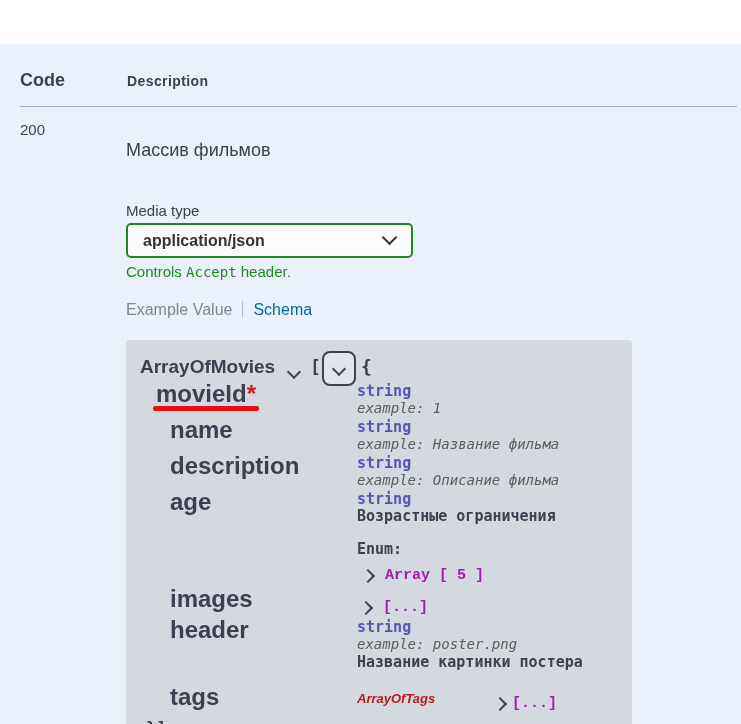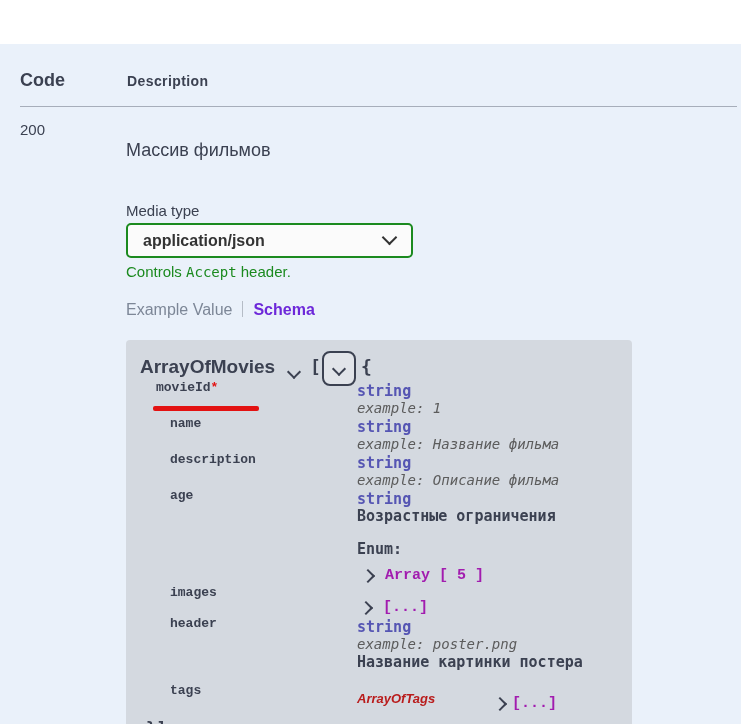--- a/index.html
+++ b/index.html
@@ -23,37 +23,37 @@
     background:#fbfbfb; border:2px solid #1b8a1f; border-radius:5px;
     display:flex; align-items:center; justify-content:space-between;
     padding:0 16px 0 15px; cursor:pointer;
   }
   .media-select .sel-text { font-size:16px; font-weight:bold; color:#333; }
   .accept-msg { font-size:15px; color:#1b8a1f; white-space:pre; }
   .accept-msg code { font-family:"DejaVu Sans Mono", monospace; font-size:14px; }
 
   .tab { font-size:16px; cursor:pointer; }
   .tab-inactive { color:#7d8797; }
-  .tab-active { color:#6d28d9; font-weight:bold; }
+  .tab-active { color:#0369a1; font-weight:normal; }
   .tab-sep { display:inline-block; width:1px; height:16px; background:rgba(59,65,81,.3); margin:0 10px; vertical-align:-2px; }
 
   .model-box {
     background:#d4d9e0; border-radius:4px;
     width:506px; height:408px;
   }
   .model-title { font-size:19px; font-weight:bold; color:#3b4151; }
   .bracket { font-family:"DejaVu Sans Mono", monospace; font-size:18px; font-weight:bold; color:#3b4151; }
   .toggle-btn {
     box-sizing:border-box; width:34px; height:35px;
     border:2px solid #3b4151; border-radius:8px;
     background:rgba(255,255,255,.30);
     display:flex; align-items:center; justify-content:center;
     padding:0; cursor:pointer;
   }
-  .field { font-family:Liberation Mono, monospace; font-size:13px; font-weight:bold; color:#3b4151; }
+  .field { font-family:Liberation Sans, sans-serif; font-size:24px; font-weight:bold; color:#3b4151; }
   .star { color:#e31212; }
   .prop-type { font-family:"DejaVu Sans Mono", monospace; font-size:15px; font-weight:bold; color:#5555b3; }
   .prop-example { font-family:"DejaVu Sans Mono", monospace; font-size:14px; font-style:italic; color:#5c5c5c; white-space:pre; }
   .prop-desc { font-family:"DejaVu Sans Mono", monospace; font-size:15px; font-weight:bold; color:#3b4151; white-space:pre; }
   .enum-label { font-family:"DejaVu Sans Mono", monospace; font-size:15px; font-weight:bold; color:#3b4151; }
   .enum-value, .collapsed { font-family:Liberation Mono, monospace; font-size:15px; font-weight:600; color:#a21caf; white-space:pre; cursor:pointer; }
   .ref-model { font-size:13px; font-weight:bold; color:#b91c1c; cursor:pointer;font-style:italic; }
   .close-brackets { font-family:"DejaVu Sans Mono", monospace; font-size:17px; font-weight:bold; color:#3b4151; }
   .red-line { background:#e31212; border-radius:2px; }
 

